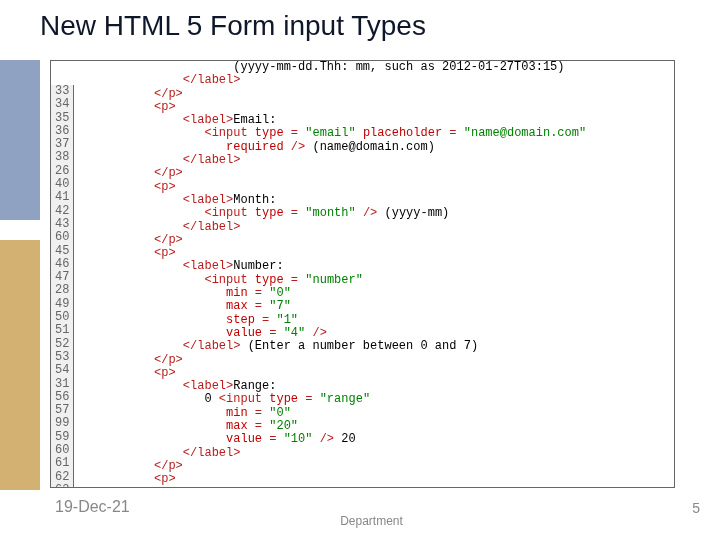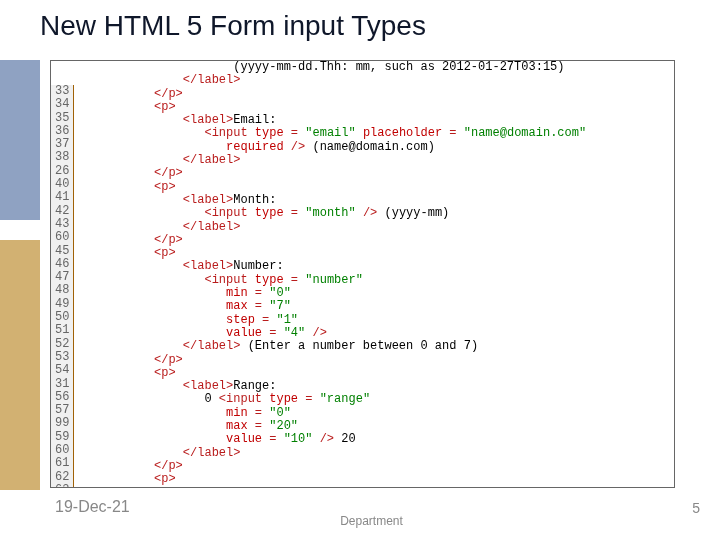--- a/index.html
+++ b/index.html
@@ -110,21 +110,21 @@
         <div>38</div>
         <div>26</div>
         <div>40</div>
         <div>41</div>
         <div>42</div>
         <div>43</div>
         <div>60</div>
         <div>45</div>
         <div>46</div>
         <div>47</div>
-        <div>48</div>
+        <div>28</div>
         <div>49</div>
         <div>50</div>
         <div>51</div>
         <div>52</div>
         <div>53</div>
         <div>54</div>
         <div>31</div>
         <div>56</div>
         <div>57</div>
         <div>99</div>

